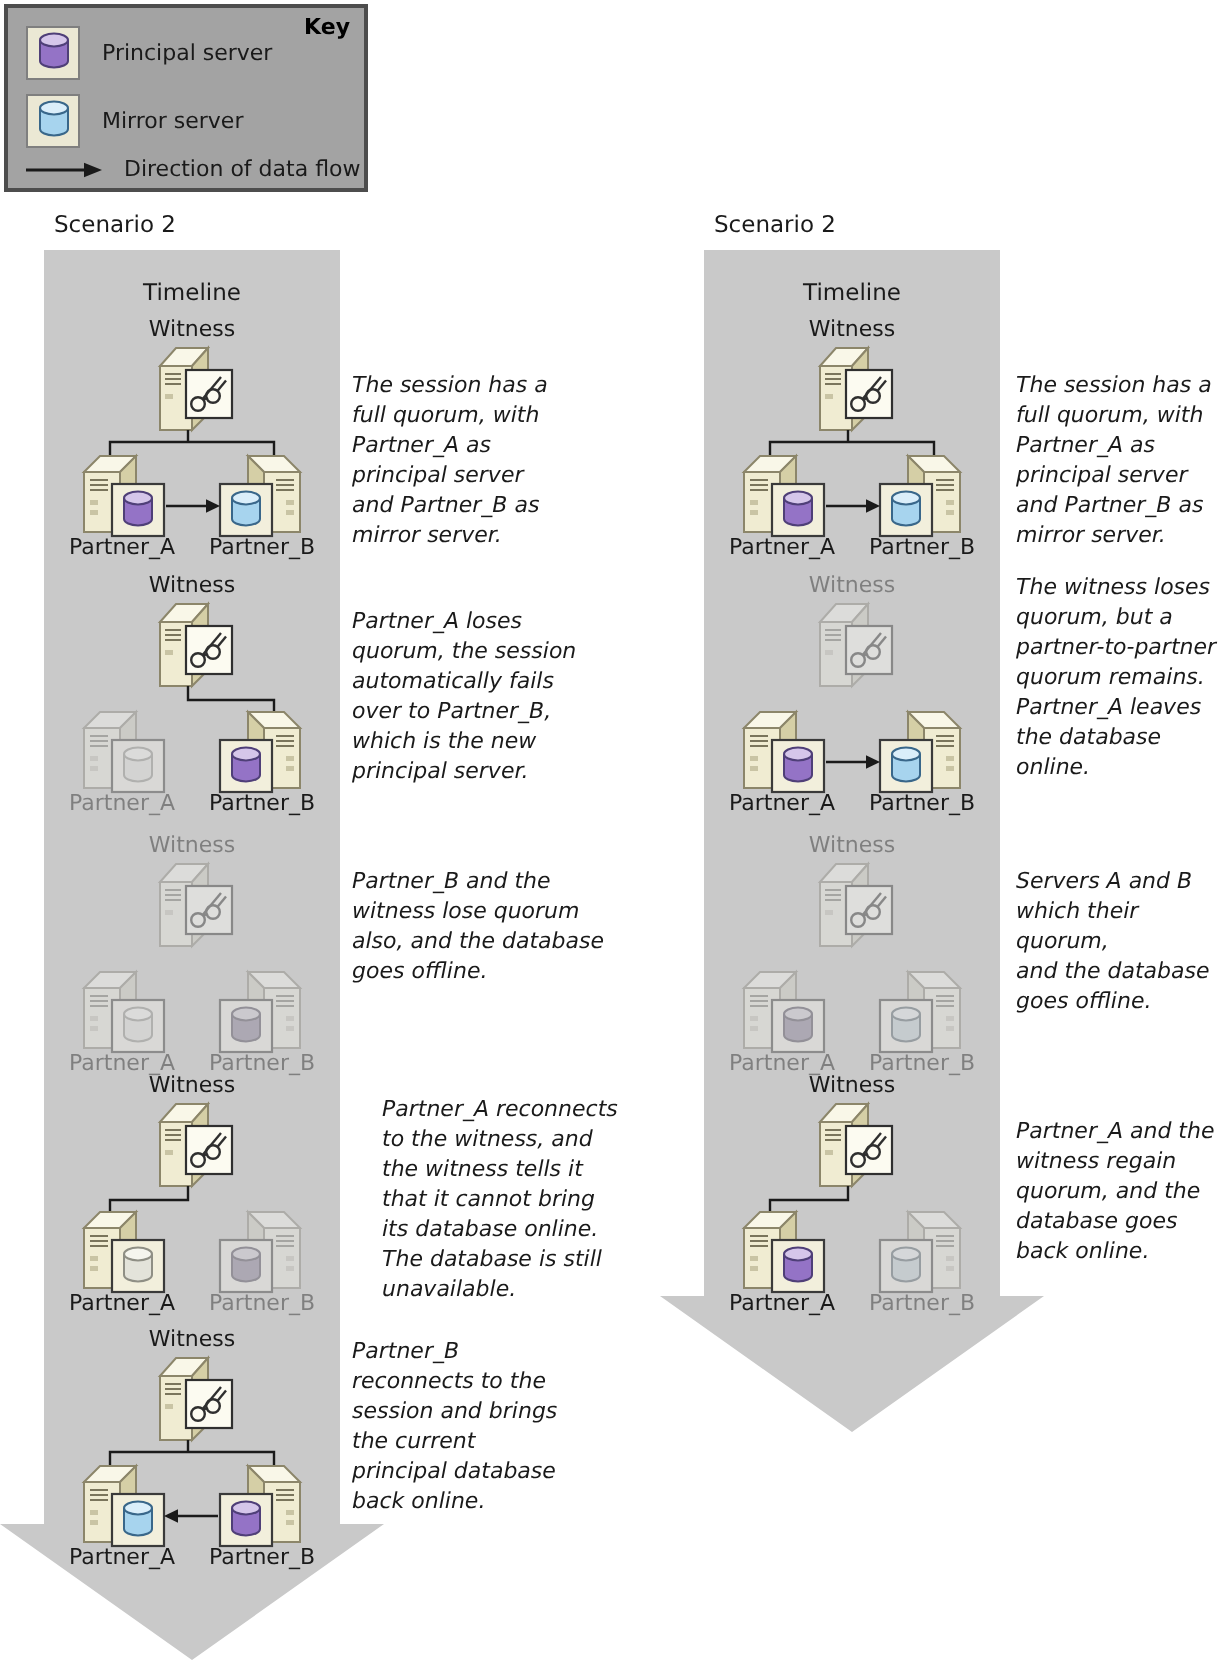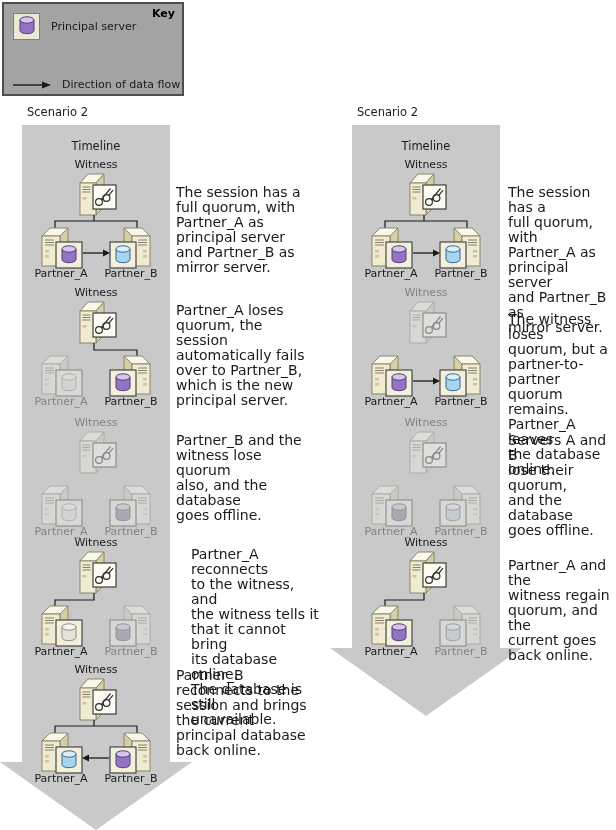--- a/index.html
+++ b/index.html
@@ -23,40 +23,51 @@
   .band text{font-size:11.5px;fill:#1a1a1a;text-anchor:middle;
              font-family:"DejaVu Sans",sans-serif;}
 
   
   .cluster{position:absolute;width:124px;height:124px;}
   .nodelbl{font-size:11px;fill:#1a1a1a;text-anchor:middle;
            font-family:"DejaVu Sans",sans-serif;}
   .faded{opacity:0.42;filter:grayscale(70%);}
 
   
-  .cap{position:absolute;font-size:14px;line-height:15px;color:#1a1a1a;
-       white-space:pre-line;}
+  .cap{position:absolute;font-size:11px;line-height:15px;color:#1a1a1a;
+       white-space:pre-line;font-style:italic;}
 </style>
 </head>
 <body>
 
 <div class="stage">
 
   <div class="key-box">
     <div class="key-title">Key</div>
     <div class="key-row r1">
       <span class="plate">
         <svg width="18" height="24" viewBox="0 0 18 24">
             <g>
               <path d="M2,5 v10.5 a7,3.2 0 0 0 14,0 v-10.5" fill="#9473c6" stroke="#4f3f78" stroke-width="1"></path>
               <ellipse cx="9" cy="5" rx="7" ry="3.2" fill="#d5c6ea" stroke="#4f3f78" stroke-width="1"></ellipse>
             </g>
           </svg>
       </span>
       <span class="key-label">Principal server</span>
+    </div>
+    <div class="key-row r2">
+      <span class="plate">
+        <svg width="18" height="24" viewBox="0 0 18 24">
+            <g>
+              <path d="M2,5 v10.5 a7,3.2 0 0 0 14,0 v-10.5" fill="#a7d4ee" stroke="#39678a" stroke-width="1"></path>
+              <ellipse cx="9" cy="5" rx="7" ry="3.2" fill="#daeefa" stroke="#39678a" stroke-width="1"></ellipse>
+            </g>
+          </svg>
+      </span>
+      <span class="key-label">Mirror server</span>
     </div>
     <div class="key-row r3">
       <svg class="flow-arrow" viewBox="0 0 38 12">
         <path d="M0,6 H29" stroke="#1a1a1a" stroke-width="1.4"></path>
         <polygon points="29,2.4 38,6 29,9.6" fill="#1a1a1a"></polygon>
       </svg>
       <span class="key-label">Direction of data flow</span>
     </div>
   </div>
 
@@ -456,21 +467,21 @@
               <rect x="7" y="29" width="4" height="2.5" fill="#c9c4a4"></rect>
               <rect x="18" y="16" width="26" height="26" fill="#f2efdc" stroke="#3a3a3a" stroke-width="1.1"></rect>
               <path d="M24,23 v10.5 a7,3.2 0 0 0 14,0 v-10.5" fill="#a7d4ee" stroke="#39678a" stroke-width="1"></path>
               <ellipse cx="31" cy="23" rx="7" ry="3.2" fill="#daeefa" stroke="#39678a" stroke-width="1"></ellipse>
             </g>
       <text class="nodelbl" x="109" y="119">Partner_B</text>
     </g>
     <path d="M61,95 H81" stroke="#1a1a1a" stroke-width="1.3"></path>
           <polygon points="81,91.6 88,95 81,98.4" fill="#1a1a1a"></polygon>
   </svg></div>
-      <div class="cap" style="left: 508px; top: 312px; width: 108px;">The witness loses
+      <div class="cap" style="left: 508px; top: 286px; width: 108px;">The witness loses
 quorum, but a
 partner-to-partner
 quorum remains.
 Partner_A leaves
 the database
 online.</div>
       <div class="cluster" style="left: 352px; top: 416px;"><svg width="148" height="124" viewBox="0 0 148 124">
     <g class="node faded">
       <text class="nodelbl" x="74" y="10">Witness</text>
       <g transform="translate(54,13)">
@@ -514,21 +525,21 @@
               <rect x="7" y="29" width="4" height="2.5" fill="#c9c4a4"></rect>
               <rect x="18" y="16" width="26" height="26" fill="#f2efdc" stroke="#3a3a3a" stroke-width="1.1"></rect>
               <path d="M24,23 v10.5 a7,3.2 0 0 0 14,0 v-10.5" fill="#a7d4ee" stroke="#39678a" stroke-width="1"></path>
               <ellipse cx="31" cy="23" rx="7" ry="3.2" fill="#daeefa" stroke="#39678a" stroke-width="1"></ellipse>
             </g>
       <text class="nodelbl" x="109" y="119">Partner_B</text>
     </g>
 
   </svg></div>
       <div class="cap" style="left: 508px; top: 433px; width: 108px;">Servers A and B
-lose their quorum,
+which their quorum,
 and the database
 goes offline.</div>
       <div class="cluster" style="left: 352px; top: 536px;"><svg width="148" height="124" viewBox="0 0 148 124">
     <g class="node">
       <text class="nodelbl" x="74" y="10">Witness</text>
       <g transform="translate(54,13)">
               <polygon points="4,12 12,3 28,3 20,12" fill="#f9f7e8" stroke="#8c866a" stroke-width="1"></polygon>
               <polygon points="20,12 28,3 28,36 20,44" fill="#d5cfa6" stroke="#8c866a" stroke-width="1"></polygon>
               <rect x="4" y="12" width="16" height="32" fill="#f0ecd2" stroke="#8c866a" stroke-width="1"></rect>
               <path d="M6.5,16 h8 M6.5,18.5 h8 M6.5,21 h8" stroke="#7a755c" stroke-width="0.9" fill="none"></path>
@@ -570,17 +581,17 @@
               <path d="M24,23 v10.5 a7,3.2 0 0 0 14,0 v-10.5" fill="#a7d4ee" stroke="#39678a" stroke-width="1"></path>
               <ellipse cx="31" cy="23" rx="7" ry="3.2" fill="#daeefa" stroke="#39678a" stroke-width="1"></ellipse>
             </g>
       <text class="nodelbl" x="109" y="119">Partner_B</text>
     </g>
 
   </svg></div>
       <div class="cap" style="left: 508px; top: 558px; width: 108px;">Partner_A and the
 witness regain
 quorum, and the
-current goes
+database goes
 back online.</div>
     </div>
 
 </div>
 
 </body></html>

